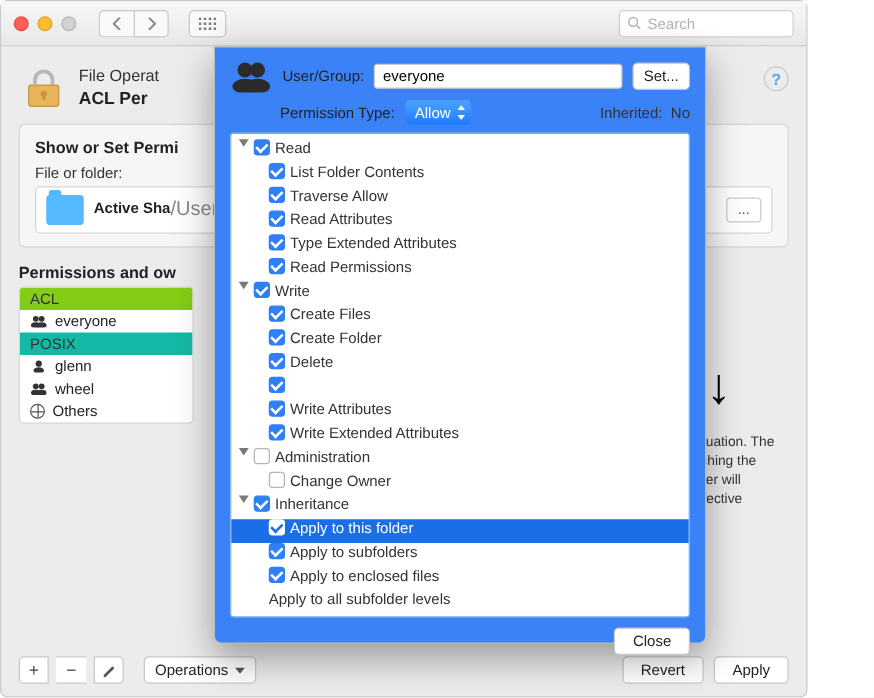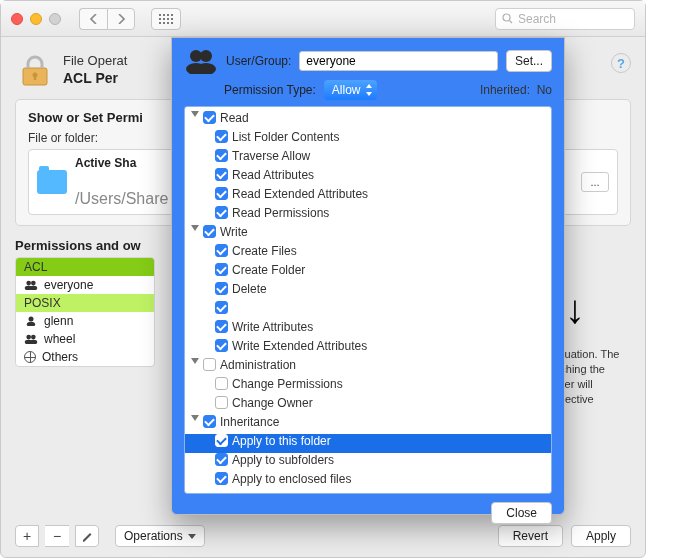--- a/index.html
+++ b/index.html
@@ -30,29 +30,29 @@
   .header-title { font-weight:700; font-size:14px; color:#222; }
   .help { margin-left:auto; width:20px;height:20px;border:1.5px solid #c8c8c8;border-radius:50%;color:#5aa6e8;font-size:13px;display:flex;align-items:center;justify-content:center;font-weight:600;}
 
   
   .panel { border:1px solid #d6d6d6; border-radius:5px; background:#f6f6f6; padding:10px 12px 10px 12px; }
   .panel h3 { font-size:13px; font-weight:700; margin-bottom:6px;color:#222;}
   .panel .label { font-size:12px;color:#333;margin-bottom:4px;}
   .filebox { background:#fff;border:1px solid #d6d6d6;border-radius:4px;padding:6px 8px;display:flex;align-items:center;gap:8px;}
   .foldericon { width:30px;height:24px;background:#54b9ff;border-radius:3px;position:relative;}
   .foldericon::before{content:"";position:absolute;top:-4px;left:2px;width:10px;height:4px;background:#54b9ff;border-radius:2px 2px 0 0;}
-  .file-info { display:flex;flex-direction:column;gap:20px;}
+  .file-info { display:flex;flex-direction:row;}
   .file-name{font-size:12px;font-weight:700;color:#222;}
   .file-path{font-size:16px;color:#888;}
   .more { margin-left:auto;width:28px;height:20px;border:1px solid #ccc;border-radius:3px;background:#fff;display:flex;align-items:center;justify-content:center;font-size:11px;color:#444;}
 
   .panel2 { margin-top:12px;}
   .listbox { background:#fff;border:1px solid #d6d6d6;border-radius:4px;overflow:hidden;font-size:12px;}
   .listhead { background:#f3f3f3;border-bottom:1px solid #ddd;padding:3px 8px;color:#555;font-size:11px;}
-  .cathead { background:#bef264;padding:2px 8px;font-weight:400;color:#333;font-size:12px;}
+  .cathead { background:#14b8a6;padding:2px 8px;font-weight:400;color:#333;font-size:12px;}
   .cathead.sel{background:#84cc16;}
   .lrow { display:flex;align-items:center;gap:6px;padding:2px 8px;color:#222;}
   .usericon{width:14px;height:10px;color:#333;}
   .globe{width:12px;height:12px;border:1px solid #555;border-radius:50%;position:relative;}
   .globe::before{content:"";position:absolute;top:0;left:50%;width:1px;height:100%;background:#555;}
   .globe::after{content:"";position:absolute;left:0;top:50%;height:1px;width:100%;background:#555;}
 
   
   .right-help { position:absolute; right:24px; top:310px; width:120px; font-size:11px; color:#333; line-height:1.35;}
   .arrow-down { position:absolute; right:60px; top:250px; font-size:40px; color:#000; font-weight:400;}
@@ -265,21 +265,21 @@
         <div class="tree-row indent1">
           <span class="chk on"></span>
           <span class="txt">Traverse Allow</span>
         </div>
         <div class="tree-row indent1">
           <span class="chk on"></span>
           <span class="txt">Read Attributes</span>
         </div>
         <div class="tree-row indent1">
           <span class="chk on"></span>
-          <span class="txt">Read Extended Attributes</span>
+          <span class="txt">Type Extended Attributes</span>
         </div>
         <div class="tree-row indent1">
           <span class="chk on"></span>
           <span class="txt">Read Permissions</span>
         </div>
         <div class="tree-row">
           <span class="disclose"></span>
           <span class="chk on"></span>
           <span class="txt">Write</span>
         </div>
@@ -306,24 +306,20 @@
           <span class="chk on"></span>
           <span class="txt">Write Extended Attributes</span>
         </div>
         <div class="tree-row">
           <span class="disclose"></span>
           <span class="chk"></span>
           <span class="txt">Administration</span>
         </div>
         <div class="tree-row indent1">
           <span class="chk"></span>
-          <span class="txt">Change Permissions</span>
-        </div>
-        <div class="tree-row indent1">
-          <span class="chk"></span>
           <span class="txt">Change Owner</span>
         </div>
         <div class="tree-row">
           <span class="disclose"></span>
           <span class="chk on"></span>
           <span class="txt">Inheritance</span>
         </div>
         <div class="tree-row sel indent1">
           <span class="chk on"></span>
           <span class="txt">Apply to this folder</span>

